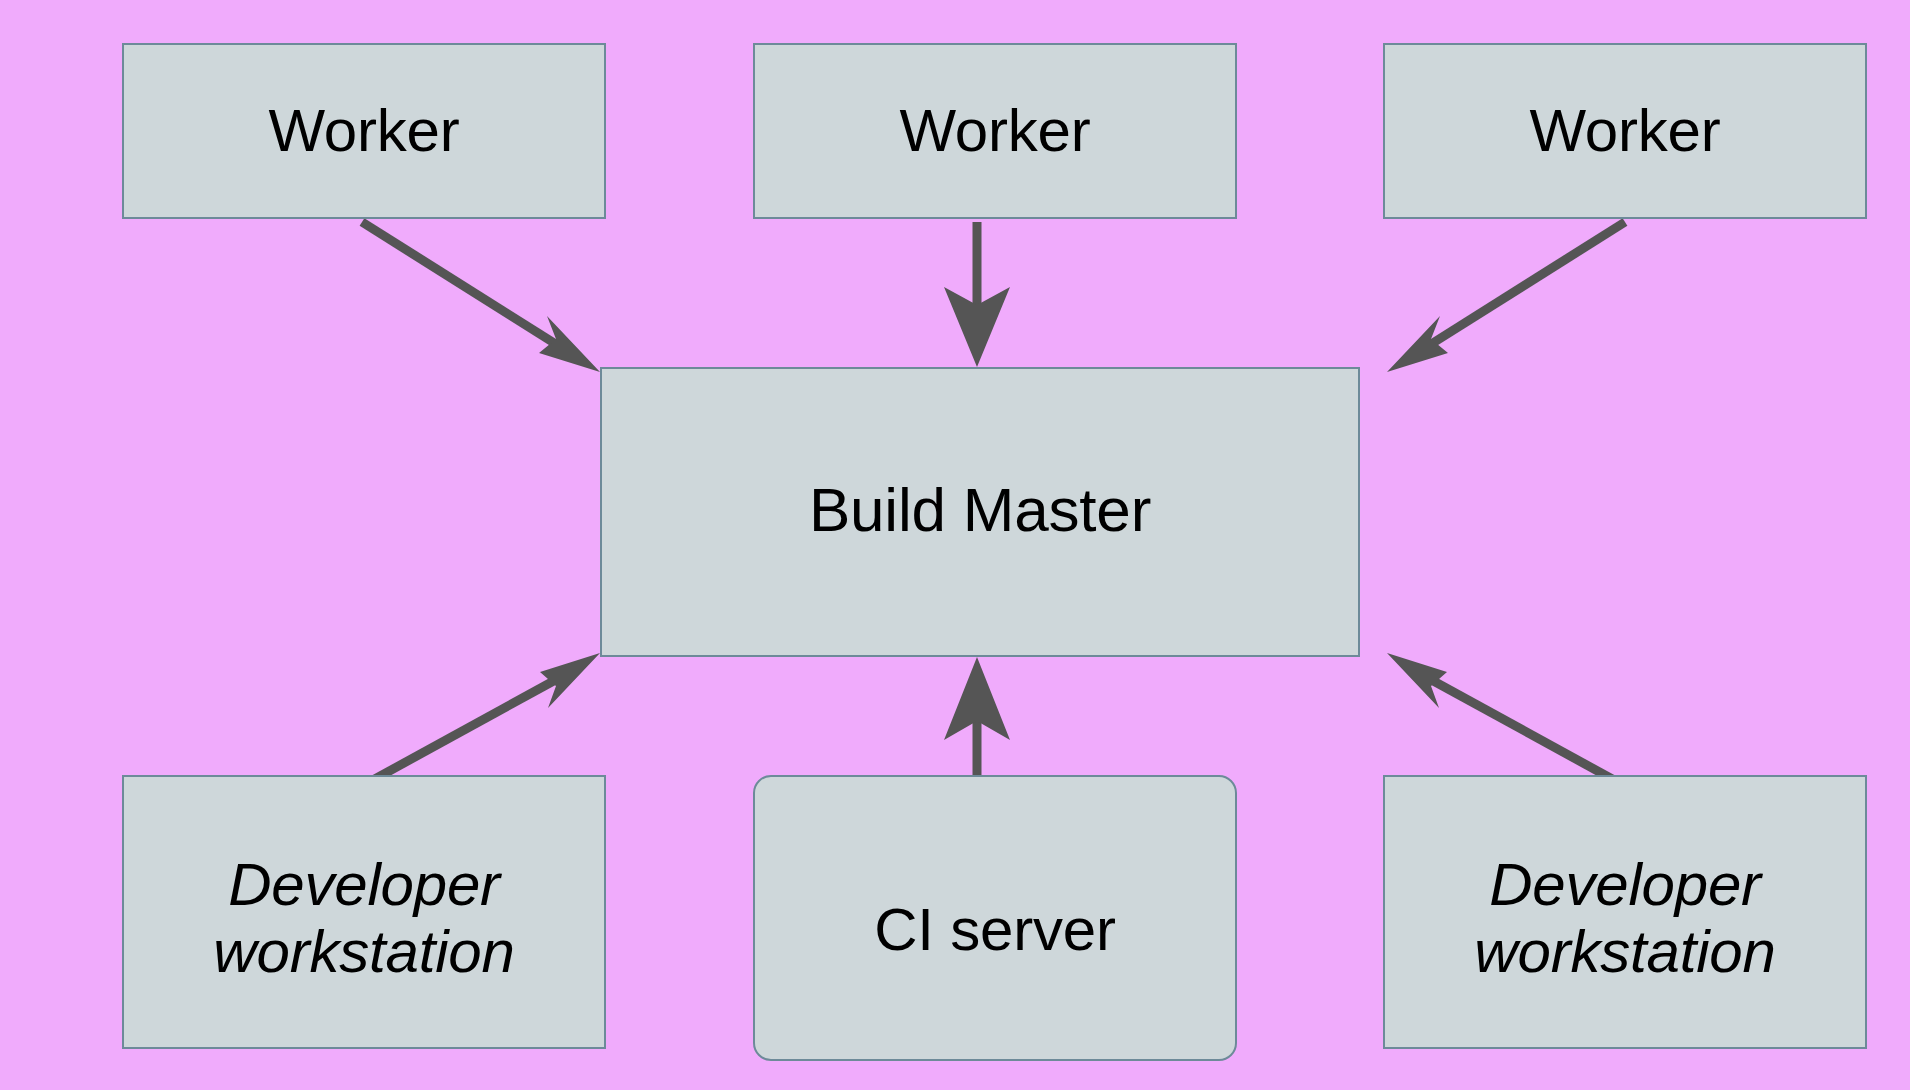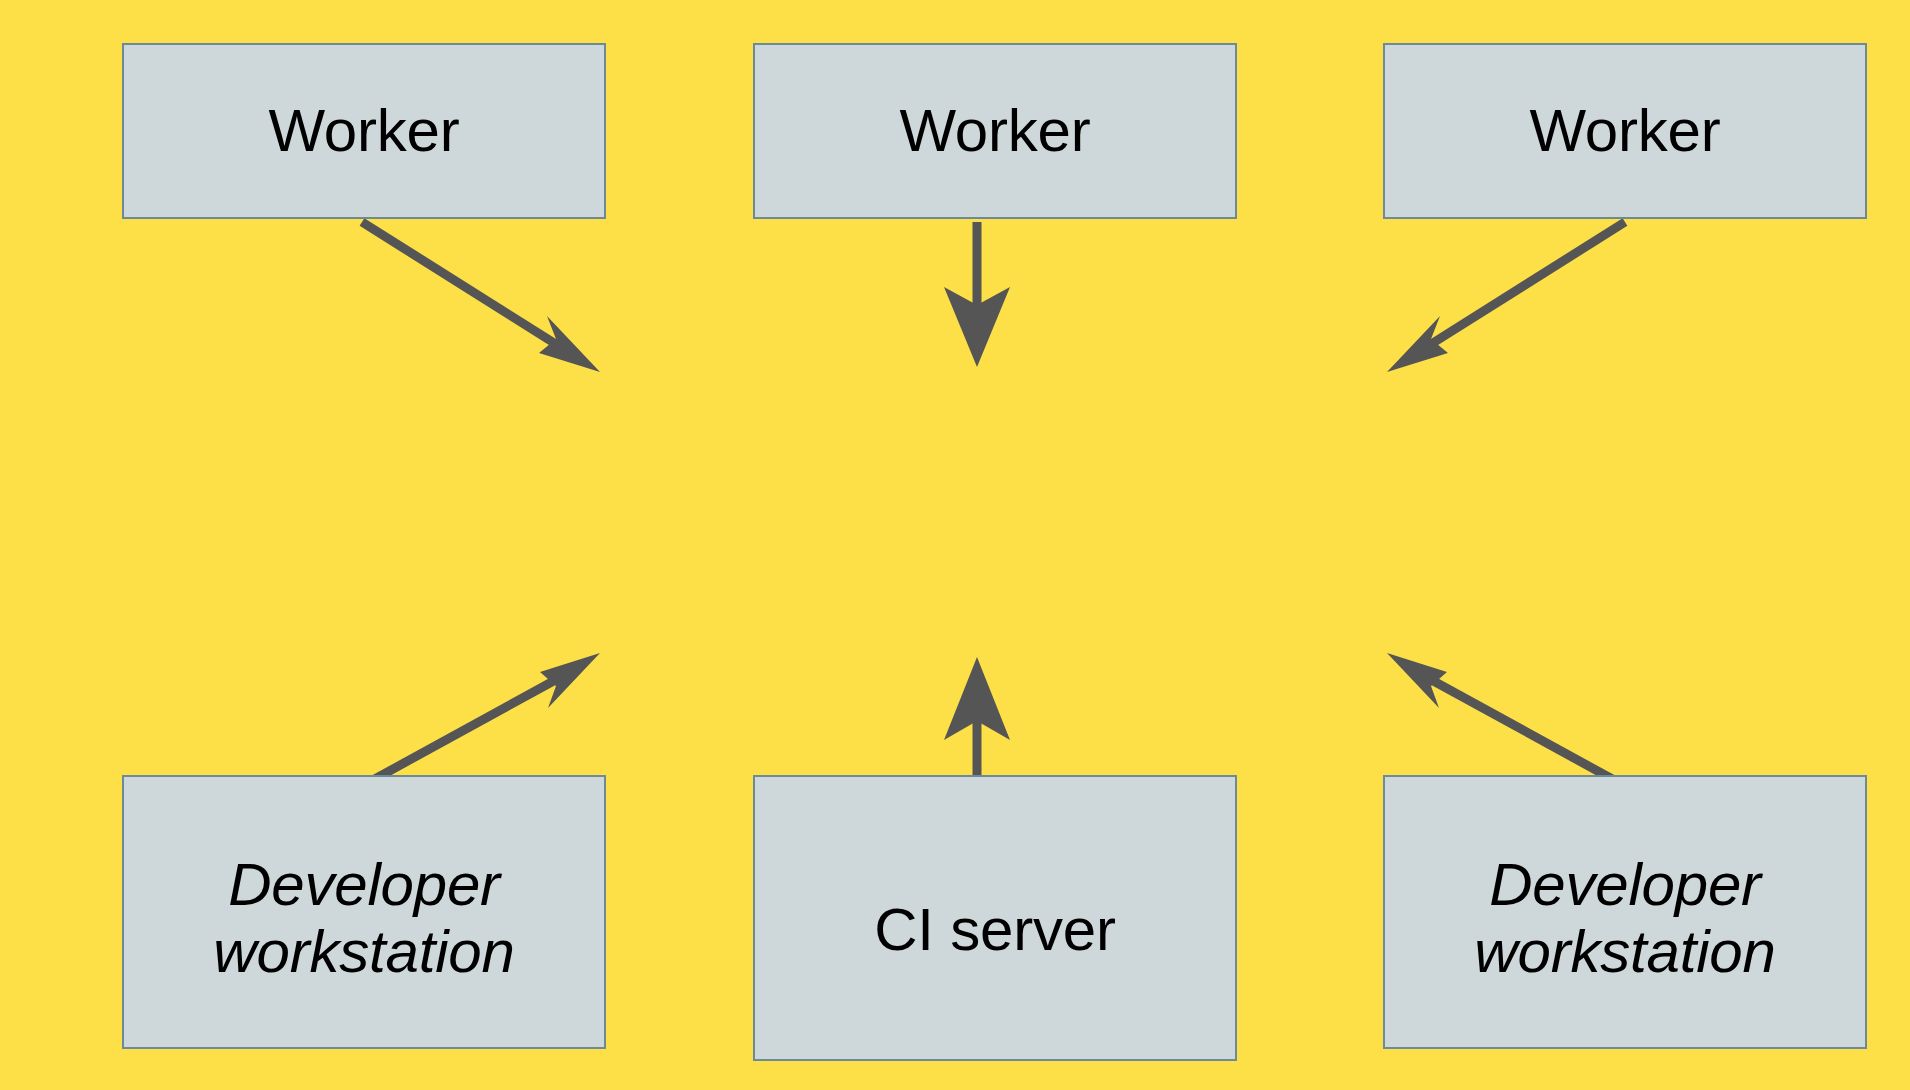--- a/index.html
+++ b/index.html
@@ -8,21 +8,21 @@
     padding: 0;
     background: #ffffff;
   }
   body {
     font-family: "Liberation Sans", sans-serif;
   }
   #canvas {
     position: relative;
     width: 1910px;
     height: 1090px;
-    background: #fde047;
+    background: #f0abfc;
     overflow: hidden;
   }
   #edges {
     position: absolute;
     left: 0;
     top: 0;
     width: 1910px;
     height: 1090px;
     pointer-events: none;
   }
@@ -48,21 +48,21 @@
     white-space: pre-line;
   }
   
   #node-worker-1 { left: 122px; top: 43px;  width: 484px; height: 176px; font-size: 60px; }
   #node-worker-2 { left: 753px; top: 43px;  width: 484px; height: 176px; font-size: 60px; }
   #node-worker-3 { left: 1383px; top: 43px; width: 484px; height: 176px; font-size: 60px; }
   
   #node-build-master { left: 600px; top: 367px; width: 760px; height: 290px; font-size: 62px; }
   
   #node-dev-ws-1 { left: 122px; top: 775px;  width: 484px; height: 274px; font-size: 60px; }
-  #node-ci-server { left: 753px; top: 775px; width: 484px; height: 286px; font-size: 60px; }
+  #node-ci-server { left: 753px; top: 775px; width: 484px; height: 286px; font-size: 60px; border-radius: 18px; }
   #node-dev-ws-2 { left: 1383px; top: 775px; width: 484px; height: 274px; font-size: 60px; }
   
   #node-ci-server .node-label { transform: translateY(12px); }
   #node-dev-ws-1 .node-label,
   #node-dev-ws-2 .node-label { transform: translateY(6px); font-style: italic; }
   #node-build-master .node-label { transform: translateY(-2px); }
 </style>
 </head>
 <body>
 
@@ -106,20 +106,23 @@
   </div>
 
   <div class="node" id="node-worker-2">
     <span class="node-label">Worker</span>
   </div>
 
   <div class="node" id="node-worker-3">
     <span class="node-label">Worker</span>
   </div>
 
+  <div class="node" id="node-build-master">
+    <span class="node-label">Build Master</span>
+  </div>
 
   <div class="node" id="node-dev-ws-1">
     <span class="node-label">Developer
 workstation</span>
   </div>
 
   <div class="node" id="node-ci-server">
     <span class="node-label">CI server</span>
   </div>
 

